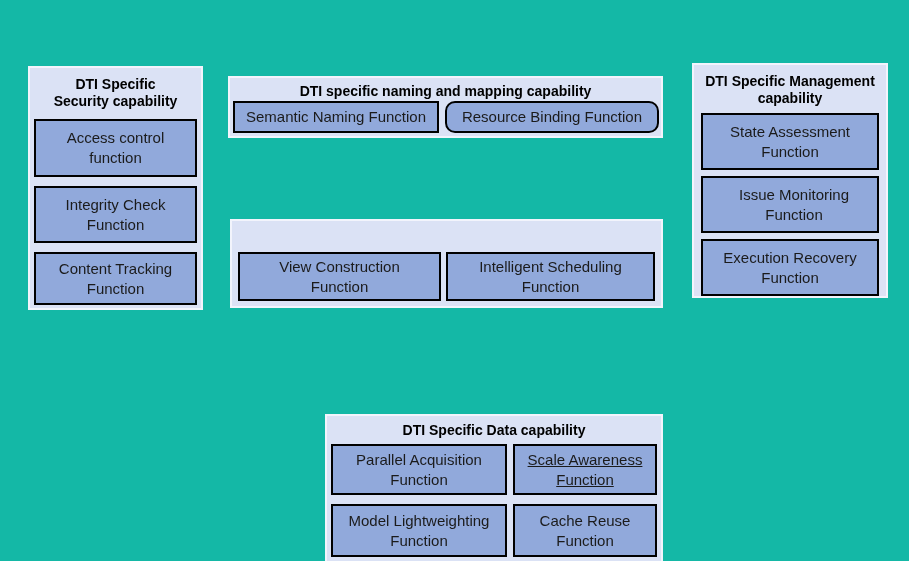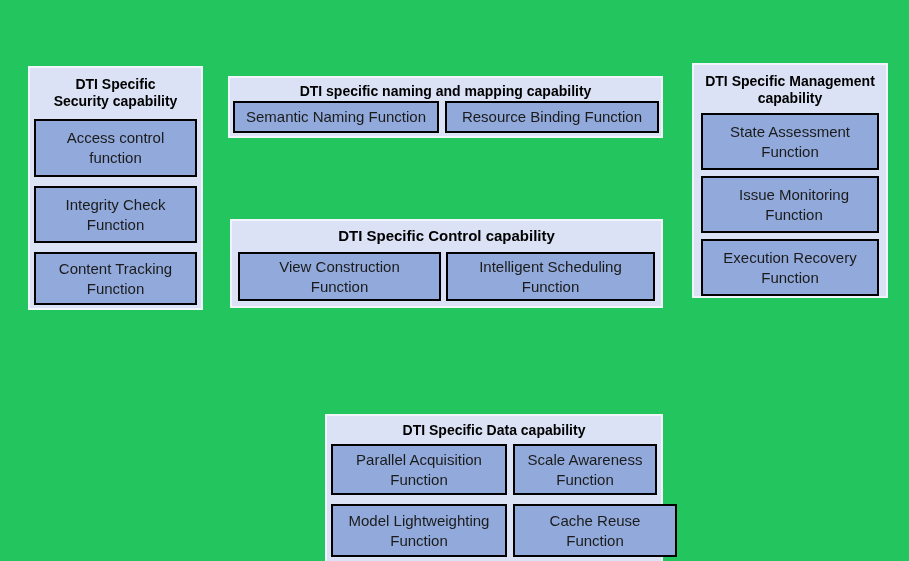--- a/index.html
+++ b/index.html
@@ -5,21 +5,21 @@
   html, body {
     margin: 0;
     padding: 0;
     background: #000000;
     font-family: "Liberation Sans", sans-serif;
   }
   .stage {
     position: relative;
     width: 909px;
     height: 561px;
-    background: #22c55e;
+    background: #14b8a6;
     overflow: hidden;
   }
   .capability {
     position: absolute;
     background: #dbe2f5;
     border: 2px solid #f2f4fc;
     box-sizing: border-box;
   }
   .cap-title {
     font-weight: bold;
@@ -61,47 +61,46 @@
 function</div>
     <div class="func-box" style="left:4px; top:118px; width:163px; height:57px;">Integrity Check
 Function</div>
     <div class="func-box" style="left:4px; top:184px; width:163px; height:53px;">Content Tracking
 Function</div>
   </div>
 
   <div class="capability" style="left:228px; top:76px; width:435px; height:62px;">
     <div class="cap-title" style="padding-top:5px;">DTI specific naming and mapping capability</div>
     <div class="func-box" style="left:3px; top:23px; width:206px; height:32px;">Semantic Naming Function</div>
-    <div class="func-box" style="left:215px; top:23px; width:214px; height:32px;">Resource Binding Function</div>
+    <div class="func-box" style="left:215px; top:23px; width:214px; height:32px;border-radius:10px;">Resource Binding Function</div>
   </div>
 
   <div class="capability" style="left:692px; top:63px; width:196px; height:235px;">
     <div class="cap-title" style="padding-top:8px;">DTI Specific Management
 capability</div>
     <div class="func-box" style="left:7px; top:48px; width:178px; height:57px;">State Assessment
 Function</div>
     <div class="func-box" style="left:7px; top:111px; width:178px; height:57px;padding-left:8px;">Issue Monitoring
 Function</div>
     <div class="func-box" style="left:7px; top:174px; width:178px; height:57px;">Execution Recovery
 Function</div>
   </div>
 
   <div class="capability" style="left:230px; top:219px; width:433px; height:89px;">
-    <div class="cap-title big" style="padding-top:6px;">DTI Specific Control capability</div>
     <div class="func-box" style="left:6px; top:31px; width:203px; height:49px;">View Construction
 Function</div>
     <div class="func-box" style="left:214px; top:31px; width:209px; height:49px;">Intelligent Scheduling
 Function</div>
   </div>
 
   <div class="capability" style="left:325px; top:392px; width:338px; height:150px;margin-top:22px;">
     <div class="cap-title" style="padding-top:6px;">DTI Specific Data capability</div>
     <div class="func-box" style="left:4px; top:28px; width:176px; height:51px;">Parallel Acquisition
 Function</div>
-    <div class="func-box" style="left:186px; top:28px; width:144px; height:51px;">Scale Awareness
+    <div class="func-box" style="left:186px; top:28px; width:144px; height:51px;text-decoration:underline;">Scale Awareness
 Function</div>
     <div class="func-box" style="left:4px; top:88px; width:176px; height:53px;">Model Lightweighting
 Function</div>
-    <div class="func-box" style="left:186px; top:88px; width:164px; height:53px;">Cache Reuse
+    <div class="func-box" style="left:186px; top:88px; width:144px; height:53px;">Cache Reuse
 Function</div>
   </div>
 
 </div>
 
 </body></html>

